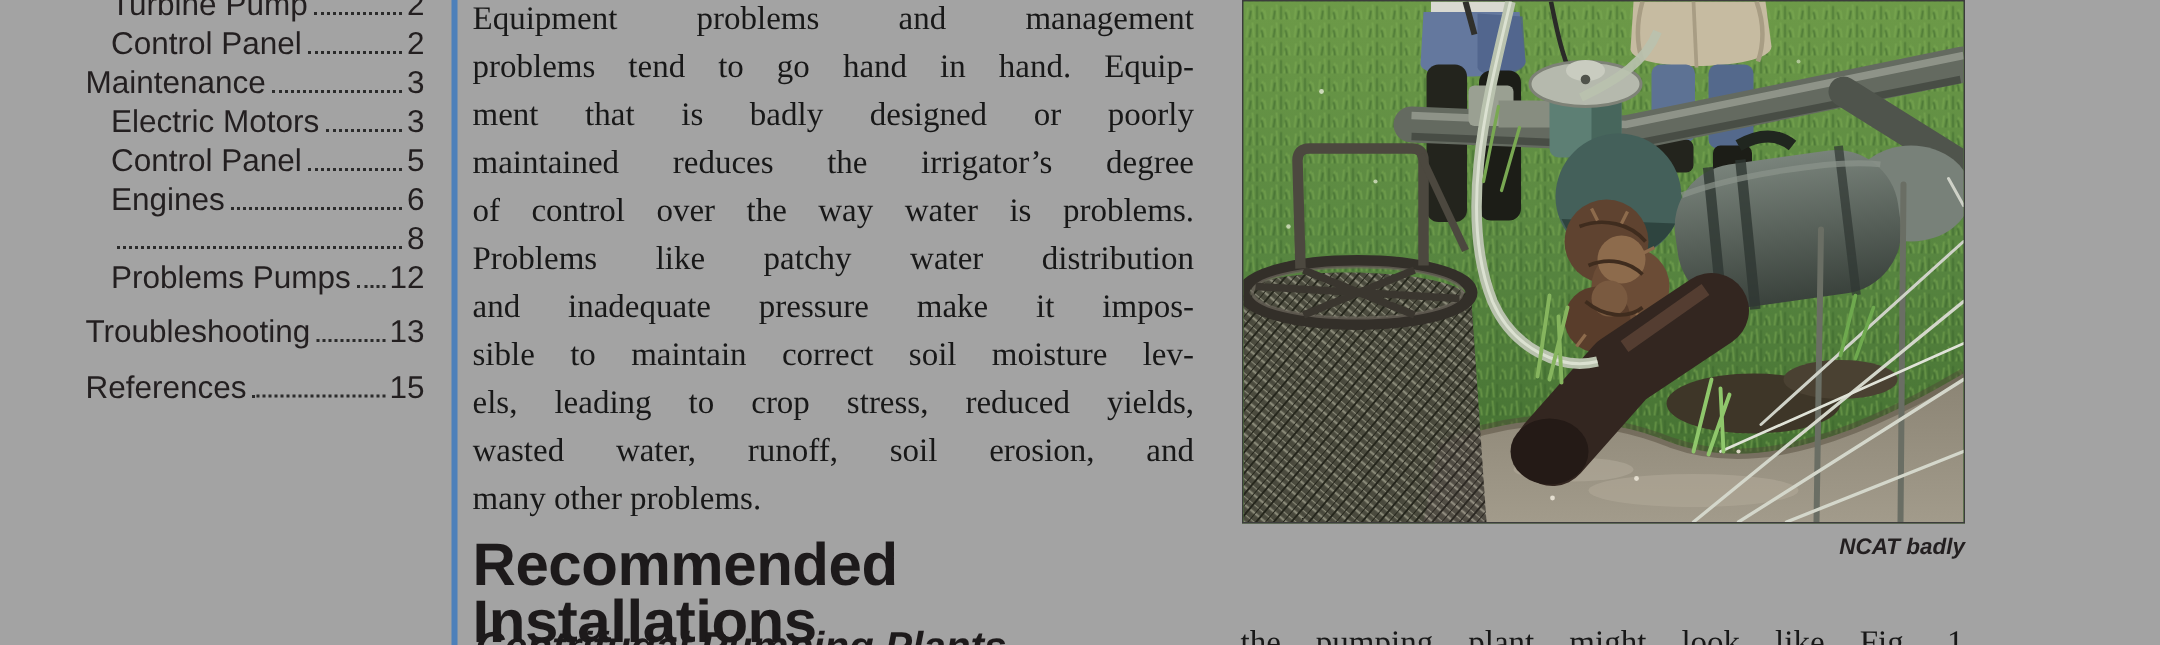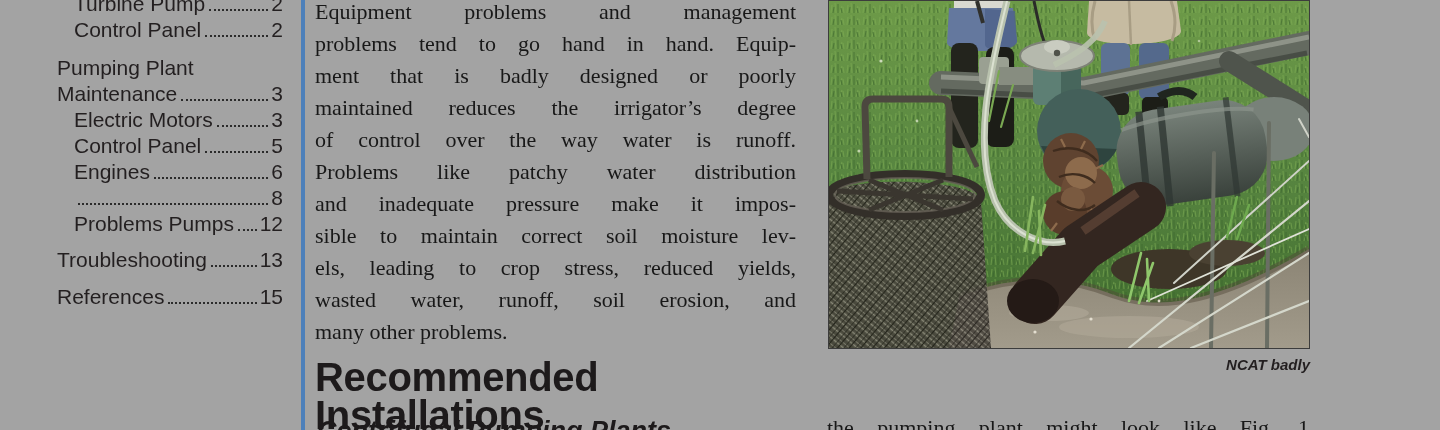--- a/index.html
+++ b/index.html
@@ -47,23 +47,20 @@
       <div class="toc-row lv2">
         <span class="toc-label">Turbine Pump</span>
         <span class="toc-leader"></span>
         <span class="toc-page">2</span>
       </div>
       <div class="toc-row lv2">
         <span class="toc-label">Control Panel</span>
         <span class="toc-leader"></span>
         <span class="toc-page">2</span>
       </div>
-      <div class="toc-row lv1 gap1 noleader">
-        <span class="toc-label">Pumping Plant</span>
-      </div>
       <div class="toc-row lv1">
         <span class="toc-label">Maintenance</span>
         <span class="toc-leader"></span>
         <span class="toc-page">3</span>
       </div>
       <div class="toc-row lv2">
         <span class="toc-label">Electric Motors</span>
         <span class="toc-leader"></span>
         <span class="toc-page">3</span>
       </div>
@@ -98,21 +95,21 @@
       </div>
     </div>
 
   <div class="divider" style="background: rgb(77, 128, 186);"></div>
 
   <div class="body-col">
       <div class="body-line">Equipment problems and management</div>
       <div class="body-line">problems tend to go hand in hand. Equip-</div>
       <div class="body-line">ment that is badly designed or poorly</div>
       <div class="body-line">maintained reduces the irrigator’s degree</div>
-      <div class="body-line">of control over the way water is runoff.</div>
+      <div class="body-line">of control over the way water is problems.</div>
       <div class="body-line">Problems like patchy water distribution</div>
       <div class="body-line">and inadequate pressure make it impos-</div>
       <div class="body-line">sible to maintain correct soil moisture lev-</div>
       <div class="body-line">els, leading to crop stress, reduced yields,</div>
       <div class="body-line">wasted water, runoff, soil erosion, and</div>
       <div class="body-line last">many other problems.</div>
     </div>
 
   <div class="h1">Recommended Installations</div>
 

